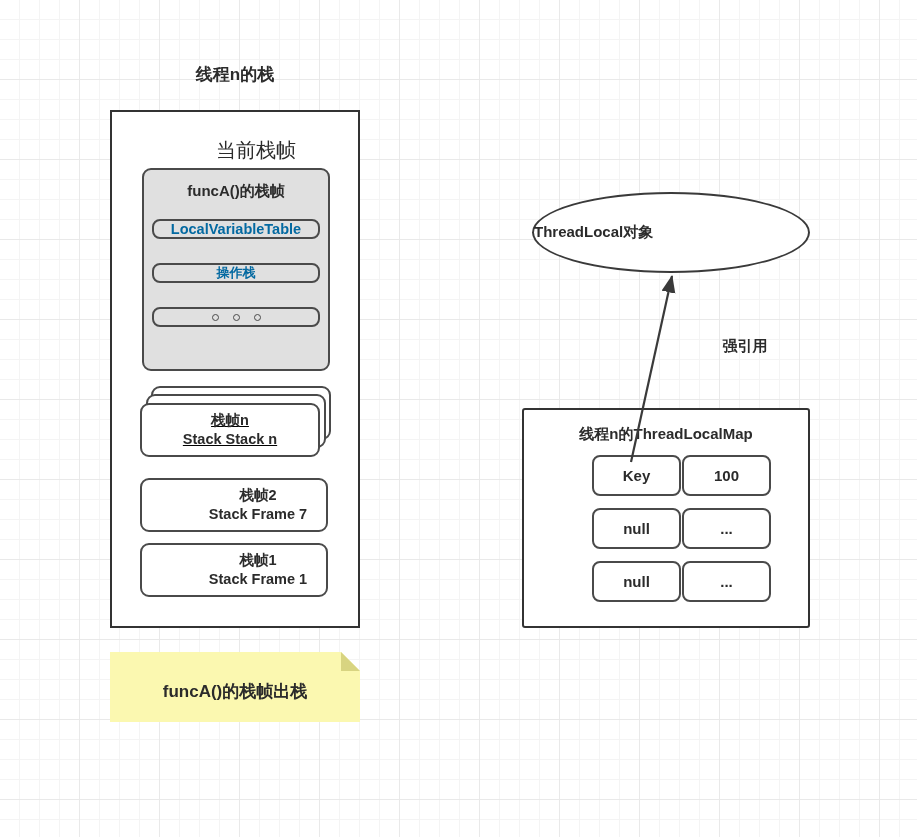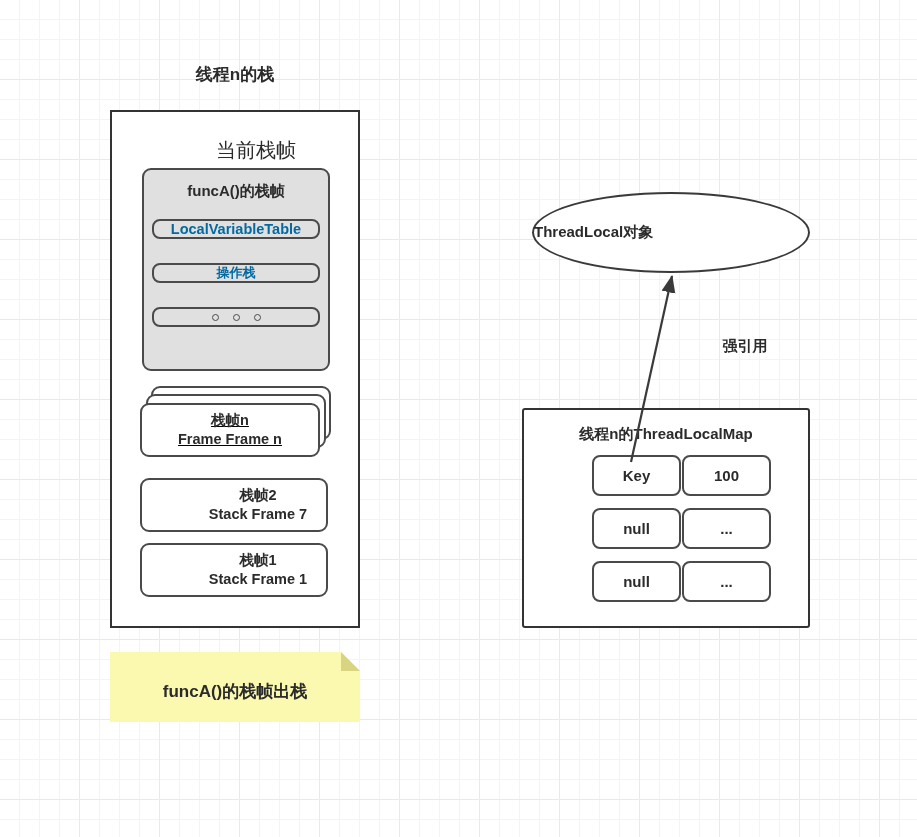--- a/index.html
+++ b/index.html
@@ -233,21 +233,21 @@
         <i></i>
         <i></i>
     </span>
   </div>
 
   <div class="card" id="card-back2"></div>
   <div class="card" id="card-back1"></div>
   <div class="card" id="card-front">
     <span class="frame-txt">
       <span>栈帧n</span>
-      <span>Frame Frame n</span>
+      <span>Stack Stack n</span>
     </span>
   </div>
 
   <div class="frame-box" id="frame-2">
     <span class="frame-txt">
       <span>栈帧2</span>
       <span>Stack Frame 7</span>
     </span>
   </div>
 

